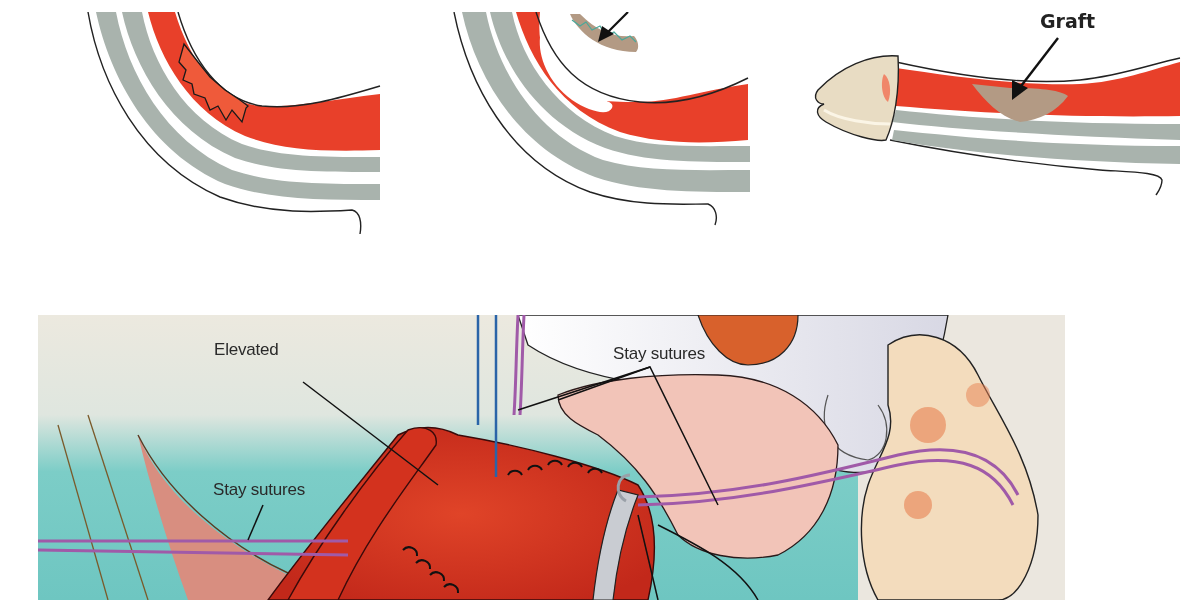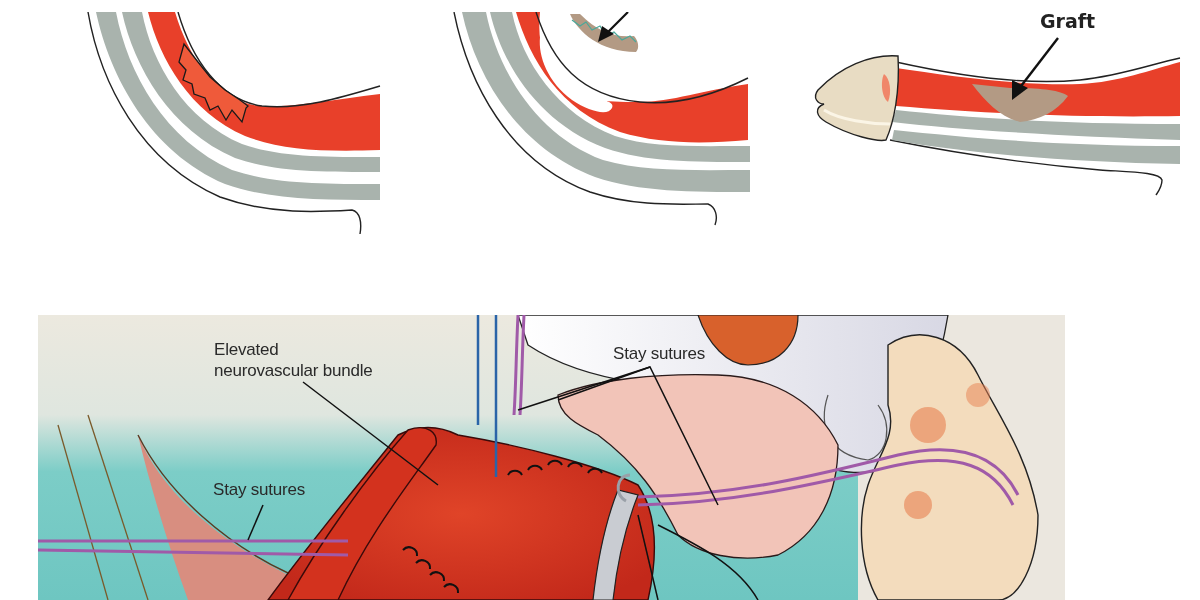--- a/index.html
+++ b/index.html
@@ -21,21 +21,21 @@
     color: #1f1f1f;
     white-space: nowrap;
   }
   #graft-label {
     left: 240px; top: -2px; font-size: 19px; font-weight: bold; color: #222;
   }
   #surgical-panel {
     left: 38px; top: 315px; width: 1027px; height: 285px; overflow: hidden;
   }
   .surg-lbl {
-    position: absolute; font-size: 17px; color: #2a2a2a; text-align: left;
+    position: absolute; font-size: 17px; color: #2a2a2a; text-align: right;
     line-height: 21px; letter-spacing: -0.2px;
   }
   #lbl-nvb { left: 176px; top: 24px; }
   #lbl-stay-left { left: 175px; top: 164px; }
   #lbl-stay-right { left: 575px; top: 28px; }
 </style>
 </head>
 <body>
 
 <div class="panel top-panel" id="panel-a">
@@ -169,17 +169,16 @@
       <path d="M265,67 L400,170"></path>
       <path d="M225,190 L210,225"></path>
       <path d="M480,95 L612,52 L680,190"></path>
       <path d="M612,52 L520,85"></path>
       <path d="M600,200 L620,285"></path>
       <path d="M620,210 C660,230 700,250 720,285"></path>
     </g>
   </svg>
   <div class="surg-lbl" id="lbl-nvb">
     <div>Elevated</div>
-    <div>neurovascular bundle</div>
   </div>
   <div class="surg-lbl" id="lbl-stay-left">Stay sutures</div>
   <div class="surg-lbl" id="lbl-stay-right">Stay sutures</div>
 </div>
 
 </body></html>

